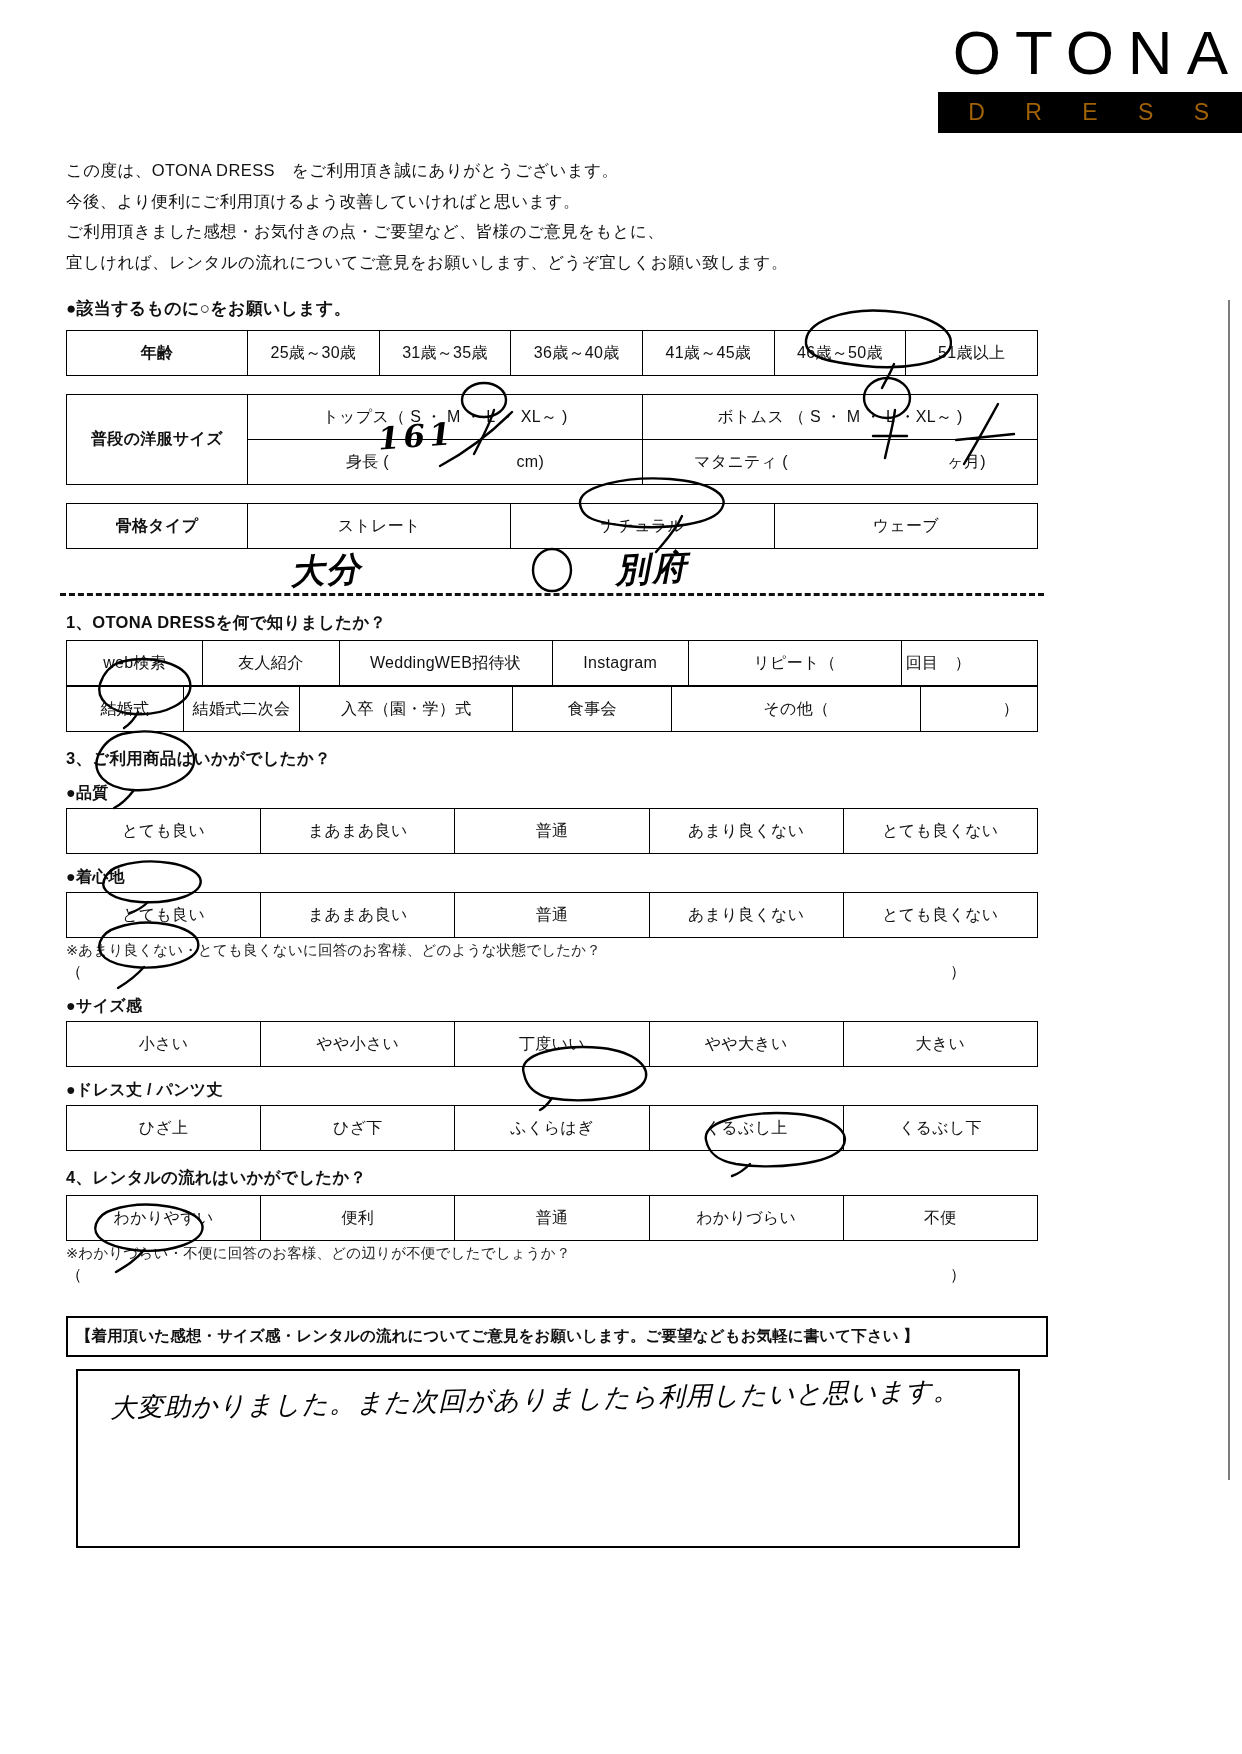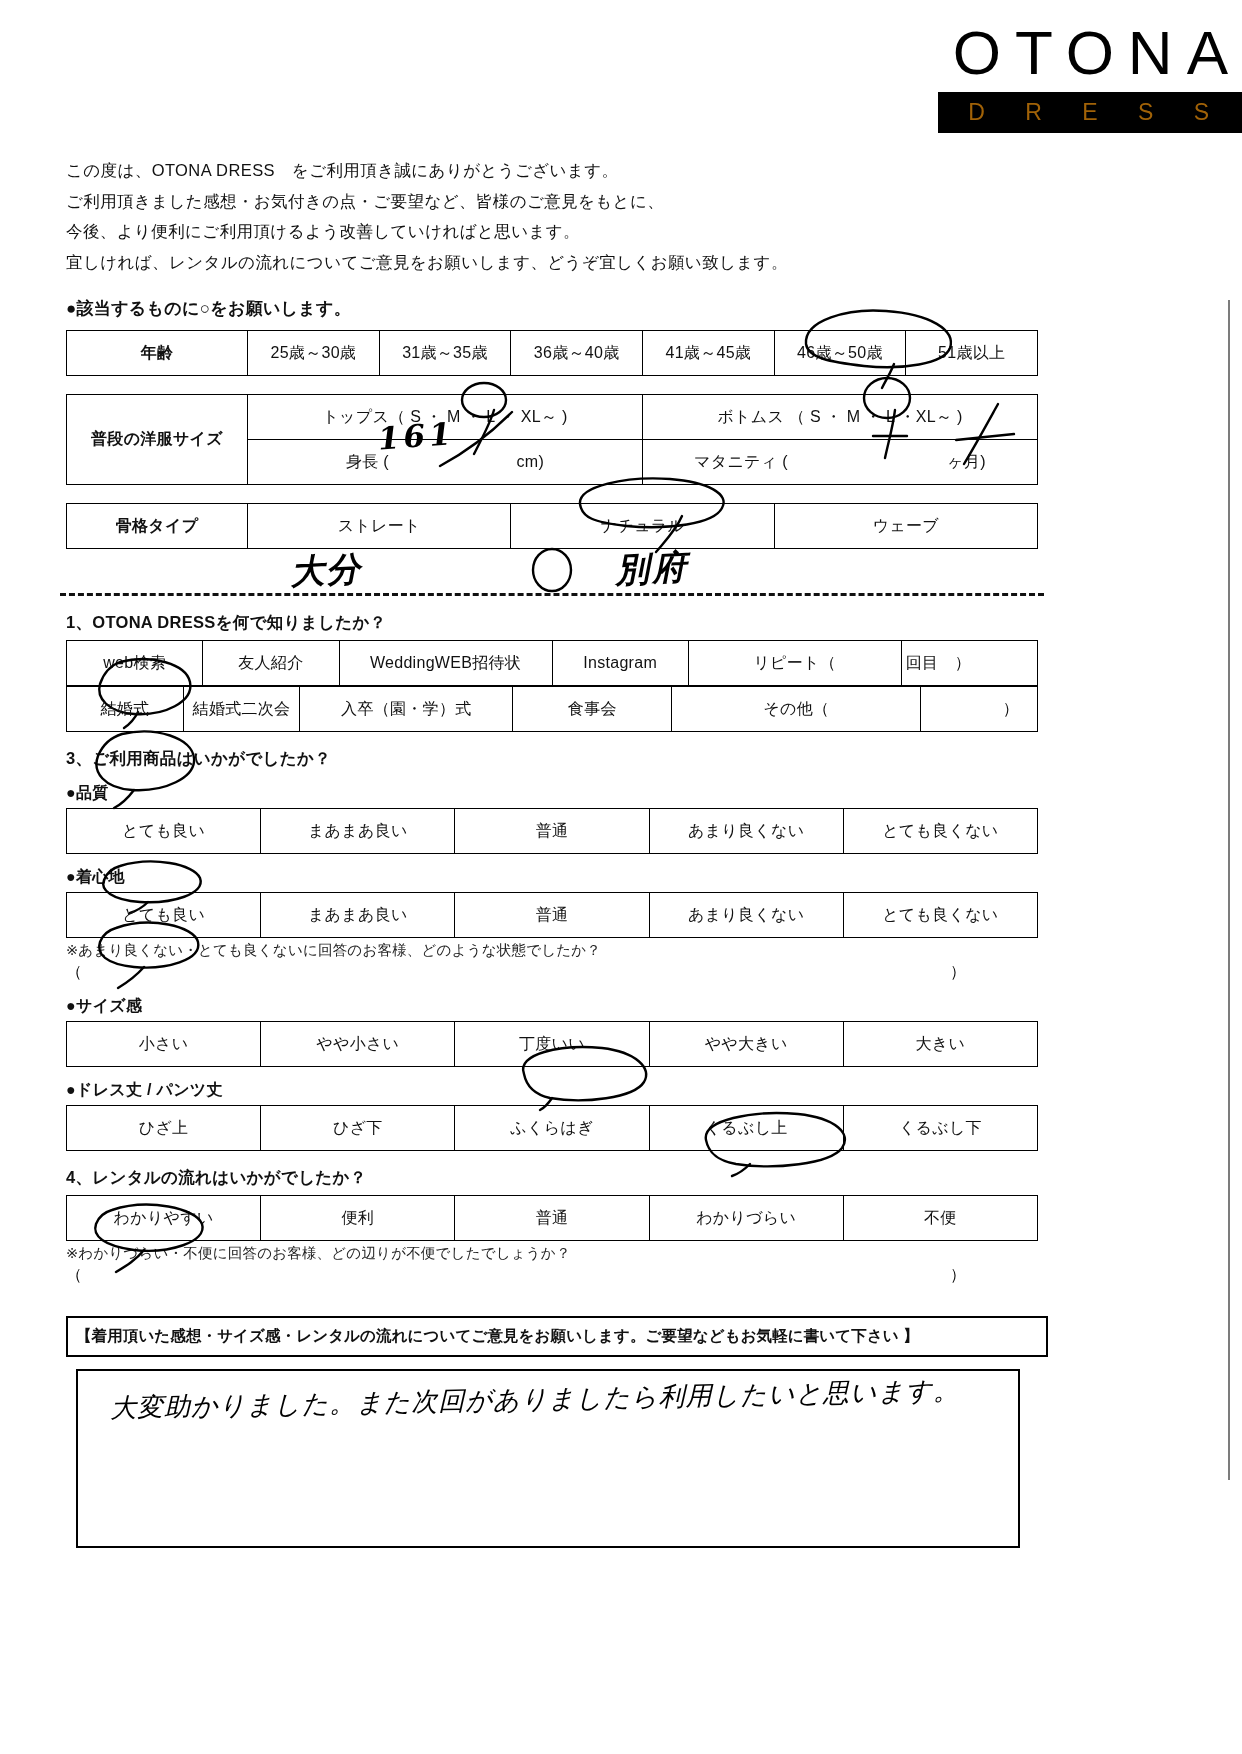--- a/index.html
+++ b/index.html
@@ -82,22 +82,22 @@
 
 <div class="page">
 
   <div class="logo-wrap">
     <div class="logo-main">OTONA</div>
     <div class="logo-sub">D R E S S</div>
   </div>
 
   <div class="intro">
     <div>この度は、OTONA DRESS　をご利用頂き誠にありがとうございます。</div>
+    <div>今後、より便利にご利用頂けるよう改善していければと思います。</div>
     <div>ご利用頂きました感想・お気付きの点・ご要望など、皆様のご意見をもとに、</div>
-    <div>今後、より便利にご利用頂けるよう改善していければと思います。</div>
     <div>宜しければ、レンタルの流れについてご意見をお願いします、どうぞ宜しくお願い致します。</div>
   </div>
 
   <div class="bullet-head">●該当するものに○をお願いします。</div>
 
   <table class="grid">
       <tbody>
     <tr>
       <td class="lbl" style="width:172px">年齢</td>
       <td>25歳～30歳</td>

